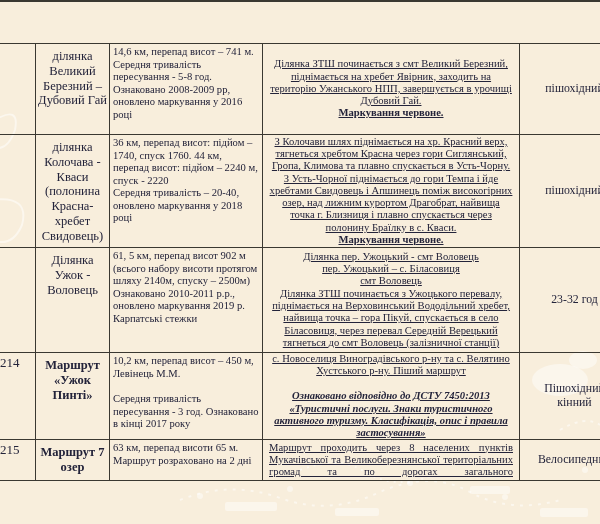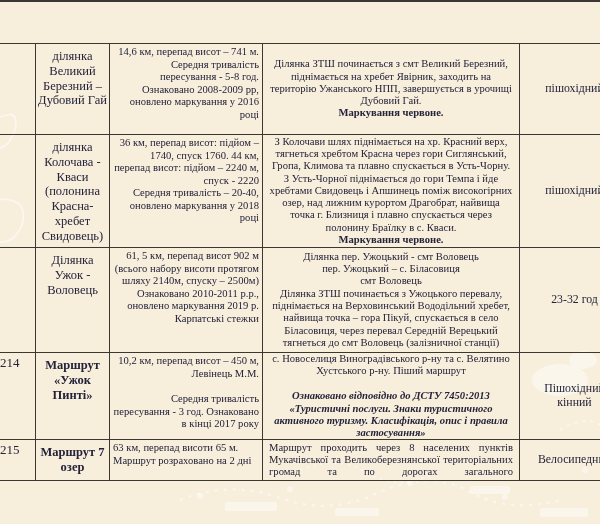--- a/index.html
+++ b/index.html
@@ -37,27 +37,28 @@
     line-height:1.18;
   }
   .c-num{
     font-size:13px;padding:2px 1px 0 0;text-align:left;
   }
   .c-name{
     font-size:12.5px;text-align:center;padding:5px 2px 0 2px;
   }
   .name-bold{font-weight:bold;}
   .c-details{
-    font-size:10.6px;text-align:right;padding:2px 3px;
+    font-size:10.6px;text-align:left;padding:2px 3px;
   }
   .c-details p{margin:0;}
   .c-desc{
     font-size:10.6px;text-align:center;padding:2px 6px;
     display:flex;flex-direction:column;justify-content:center;
     line-height:1.16;
+    text-decoration:underline;
   }
   .c-desc p{margin:0;}
   .c-type{
     font-size:11.8px;text-align:center;
     display:flex;flex-direction:column;justify-content:center;align-items:center;
     padding:2px;
   }
   .bold{font-weight:bold;}
   .dstu{font-weight:bold;font-style:italic;}
   .gap-top{margin-top:13px !important;}

